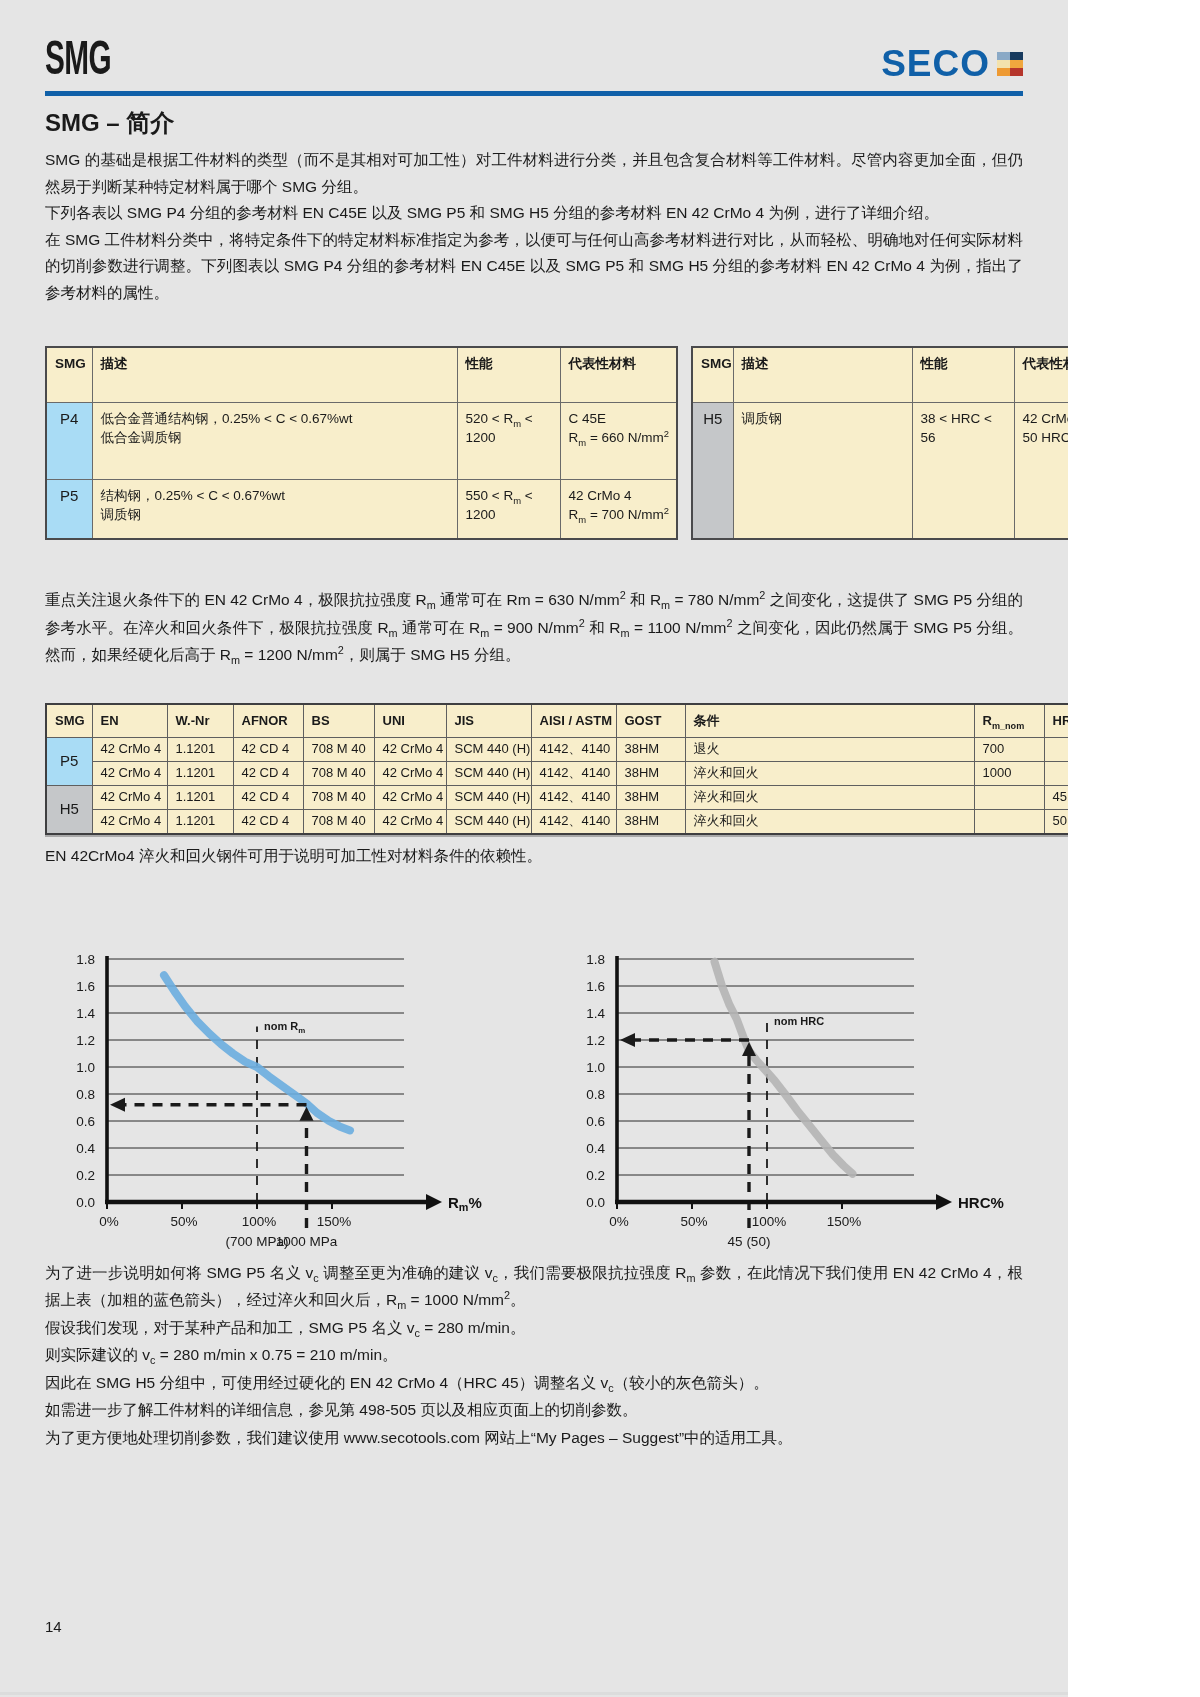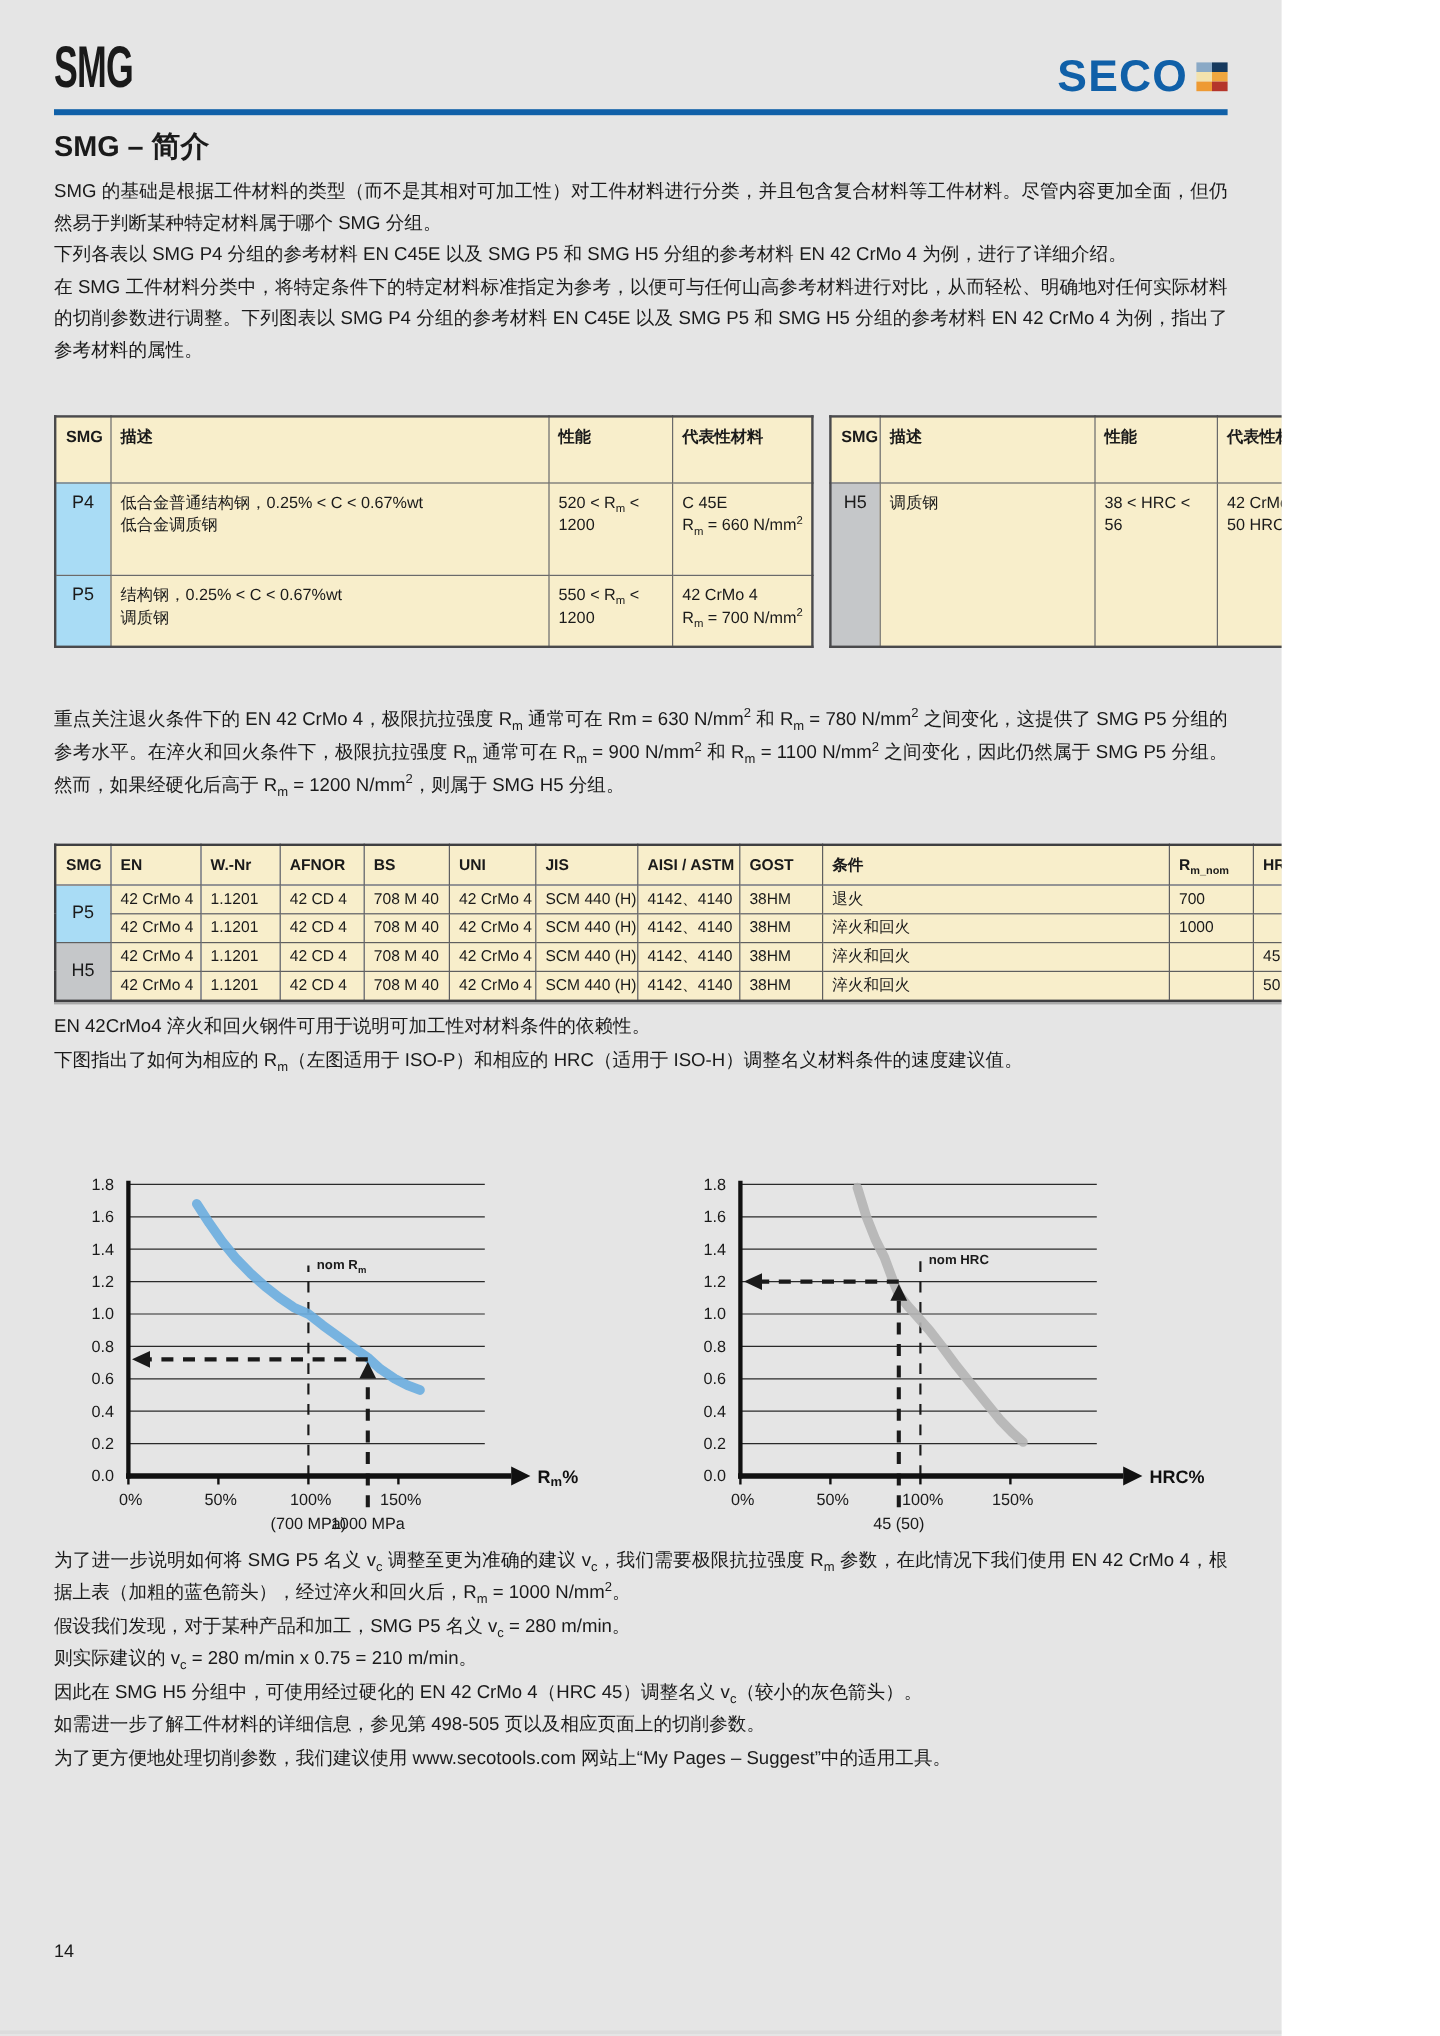--- a/index.html
+++ b/index.html
@@ -239,21 +239,20 @@
         <td>38HM</td>
         <td>淬火和回火</td>
         <td></td>
         <td>50</td>
       </tr>
     </tbody>
       </table>
 
     <div class="after-table">
       <p>EN 42CrMo4 淬火和回火钢件可用于说明可加工性对材料条件的依赖性。</p>
-      <p>下图指出了如何为相应的 R<sub>m</sub>（左图适用于 ISO-P）和相应的 HRC（适用于 ISO-H）调整名义材料条件的速度建议值。</p>
     </div>
 
     <div class="charts-row">
       <svg id="chart0" width="470" height="312">
           <line x1="56" y1="232" x2="353" y2="232" stroke="#2a2a2a" stroke-width="1"></line>
           <line x1="56" y1="205" x2="353" y2="205" stroke="#2a2a2a" stroke-width="1"></line>
           <line x1="56" y1="178" x2="353" y2="178" stroke="#2a2a2a" stroke-width="1"></line>
           <line x1="56" y1="151" x2="353" y2="151" stroke="#2a2a2a" stroke-width="1"></line>
           <line x1="56" y1="124" x2="353" y2="124" stroke="#2a2a2a" stroke-width="1"></line>
           <line x1="56" y1="96.99999999999997" x2="353" y2="96.99999999999997" stroke="#2a2a2a" stroke-width="1"></line>

